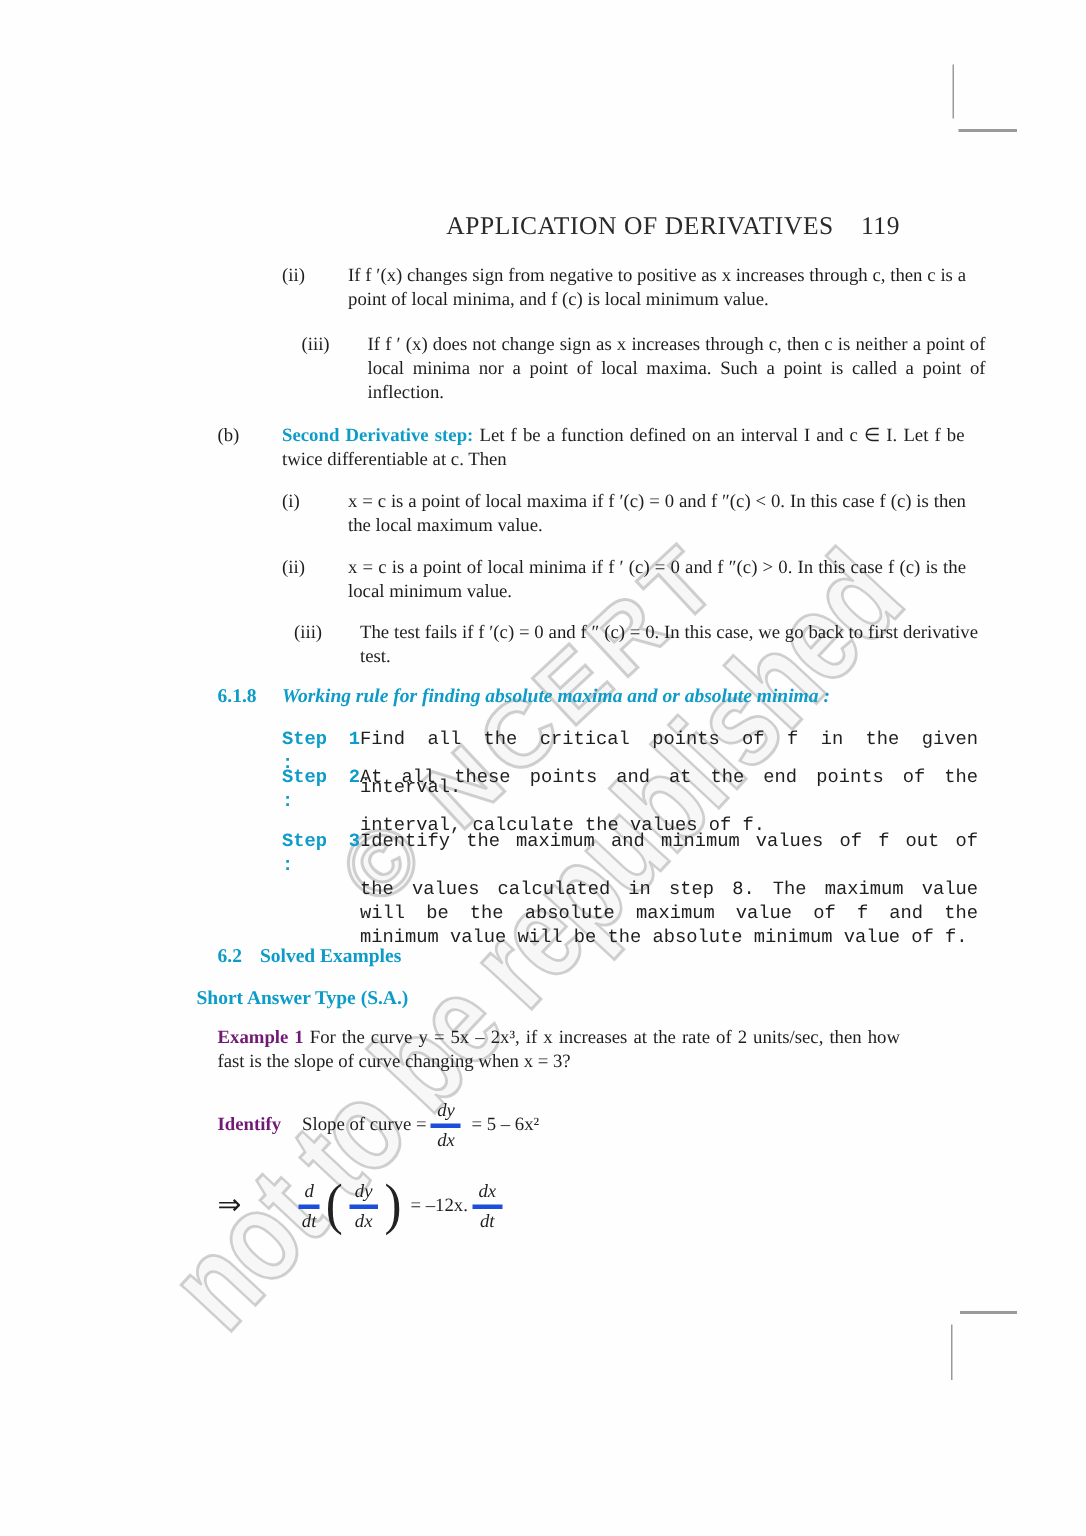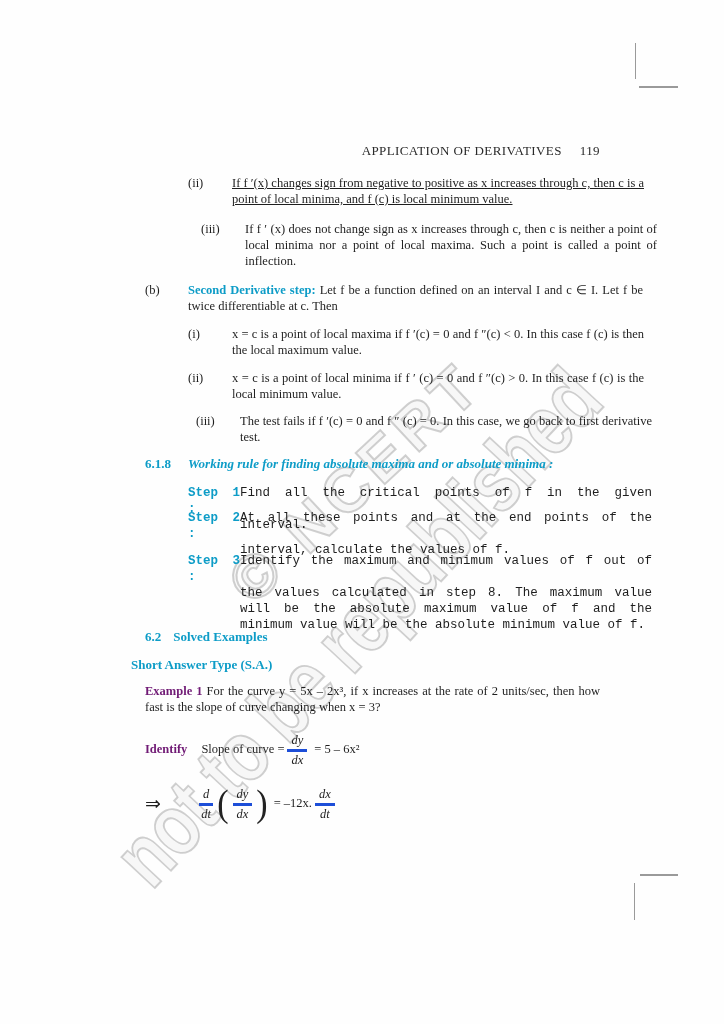--- a/index.html
+++ b/index.html
@@ -11,21 +11,21 @@
   .block { position:absolute; font-size:12.5px; line-height:15.9px; }
   .jtext { text-align:justify; }
   .hang44 { padding-left:44px; text-indent:-44px; }
   .hang43 { padding-left:43px; text-indent:-43px; }
   .hang52 { padding-left:52px; text-indent:-52px;font-family:Liberation Mono, monospace; }
   .inlabel { display:inline-block; text-indent:0; vertical-align:top; }
   .w44 { width:44px; } .w43 { width:43px; } .w52 { width:52px; }
   .blue  { color:#0d9cc7; font-weight:bold; }
   .blue2 { color:#701a75; font-weight:bold; }
   .ital  { font-style:italic; }
-  .pagehead { font-size:13px; letter-spacing:0.4px; color:#2a2a2a; text-align:right; }
+  .pagehead { font-size:17px; letter-spacing:0.4px; color:#2a2a2a; text-align:right; }
   .pagehead .num { margin-left:18px; }
   .frac { display:inline-block; vertical-align:middle; text-align:center;
           font-style:italic; font-size:12.5px; line-height:1.15; margin:0 3px; }
   .frac .num { display:block; border-bottom:3px solid #1d4ed8; padding:0 4px 1px; }
   .frac .den { display:block; padding-top:1px; }
   .bigparen { display:inline-block; font-size:34px; line-height:0.9;
               vertical-align:middle; transform:scaleY(1.12); color:#222;
               font-weight:400; margin:0 1px; }
   .mathrow { display:flex; align-items:center; }
   .arrow { font-size:19px; }
@@ -53,21 +53,21 @@
 
   <div class="wm wm1">© NCERT</div>
   <div class="wm wm2">not to be republished</div>
 
   <div class="content">
 
     <div class="block pagehead" style="left:145px; top:143px; width:455px;">
       <span>APPLICATION OF DERIVATIVES</span><span class="num">119</span>
     </div>
 
-    <div class="block jtext hang44" style="left:188px; top:176px; width:412px;text-decoration:underline;">
+    <div class="block jtext hang44" style="left:188px; top:176px; width:412px;">
       <span class="inlabel w44">(ii)</span><span>If f ′(x) changes sign from negative to positive as x increases through c, then c is a point of local minima, and f (c) is local minimum value.</span>
     </div>
     <div class="block jtext hang44" style="left:201px; top:222px; width:412px;">
       <span class="inlabel w44">(iii)</span><span>If f ′ (x) does not change sign as x increases through c, then c is neither a point of local minima nor a point of local maxima. Such a point is called a point of inflection.</span>
     </div>
 
     <div class="block jtext hang43" style="left:145px; top:283px; width:455px;">
       <span class="inlabel w43">(b)</span><span class="blue">Second Derivative step:</span>
       <span>Let f be a function defined on an interval I and c ∈ I. Let f be twice differentiable at c. Then</span>
     </div>

